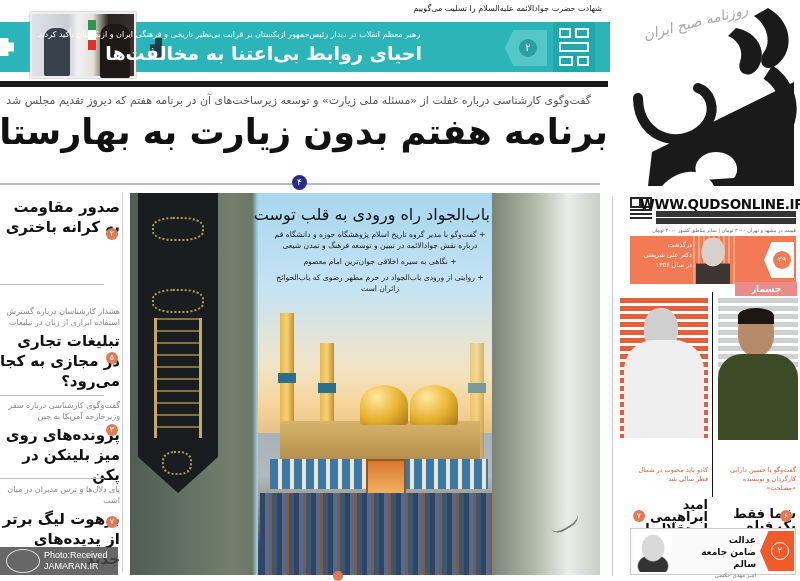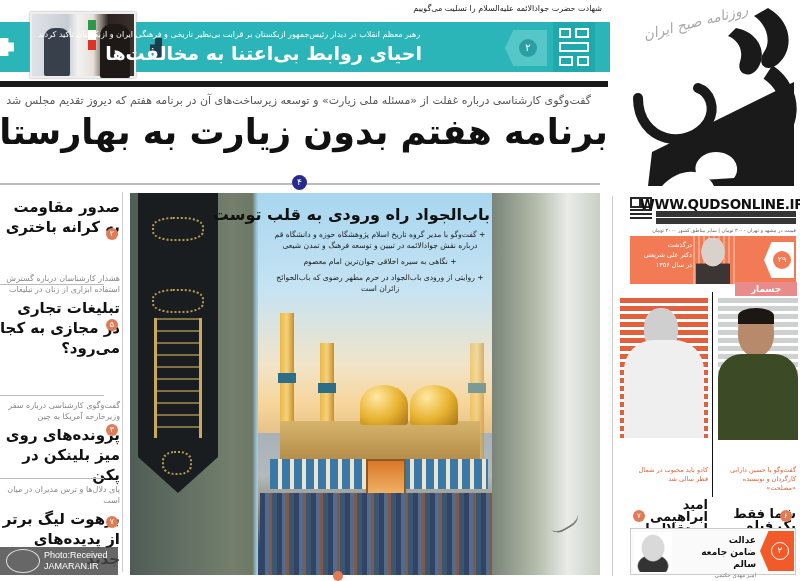--- a/index.html
+++ b/index.html
@@ -53,21 +53,21 @@
 #curtain-r{position:absolute;left:362px;top:0;width:108px;height:382px;background:linear-gradient(90deg,#7a8478,#b2baa8 40%,#e9ece8 70%,#c9cfc5)}
 .minaret{position:absolute;width:14px;background:linear-gradient(90deg,#e8b94a,#f6d27a,#c68d2a)}
 .minaret b{position:absolute;left:-2px;width:18px;height:10px;background:#2c6e8a}
 .dome{position:absolute;width:48px;height:40px;border-radius:50% 50% 8% 8%;background:radial-gradient(circle at 35% 30%,#ffe9a3,#e7b22e 55%,#a8731a)}
 #shrine-base{position:absolute;left:150px;top:228px;width:200px;height:40px;background:linear-gradient(#d6b46c,#b48c48);}
 #shrine-tiles{position:absolute;left:140px;top:266px;width:218px;height:30px;background:repeating-linear-gradient(90deg,#3a79a6 0 8px,#e9e4d4 8px 12px)}
 #shrine-gate{position:absolute;left:236px;top:266px;width:40px;height:40px;background:linear-gradient(#d9762a,#f2b96a);border:2px solid #8a5a22}
 #crowd{position:absolute;left:130px;top:300px;width:232px;height:82px;background:repeating-linear-gradient(90deg,#2f4466 0 5px,#566a8a 5px 9px,#7c5a4e 9px 12px,#3c5670 12px 17px)}
 #feature-text{position:absolute;left:140px;top:8px;width:220px;text-align:center;direction:rtl}
 #feature-kicker{font-size:8px;color:#333}
-#feature-title{font-size:16px;font-weight:bold;color:#111;margin-top:4px;white-space:nowrap}
+#feature-title{font-size:16px;font-weight:normal;color:#111;margin-top:4px;white-space:nowrap}
 .fbullet{font-size:7.6px;font-weight:normal;color:#1a1a1a;line-height:11px;margin-top:5px}
 #feature-pg{position:absolute;left:333px;top:571px;width:10px;height:10px;border-radius:50%;background:#e07b55}
 #signature{position:absolute;left:548px;top:510px;width:30px;height:20px;border-bottom:2px solid #333;border-radius:40%;transform:rotate(-30deg);opacity:.6}
 
 
 #url{position:absolute;left:640px;top:196px;font-size:13.5px;font-weight:bold;color:#111;letter-spacing:-0.3px;white-space:nowrap}
 #qr{position:absolute;left:630px;top:197px;width:22px;height:22px;background:
  repeating-linear-gradient(0deg,#111 0 2px,#fff 2px 4px),#fff;opacity:.9}
 #qr::before{content:"";position:absolute;left:0;top:0;width:7px;height:7px;border:2px solid #111;background:#fff}
 #qr::after{content:"";position:absolute;right:0;top:0;width:7px;height:7px;border:2px solid #111;background:#fff}
@@ -159,21 +159,21 @@
 <div id="headline" class="rtl">برنامه هفتم بدون زیارت به بهارستان رسید!</div>
 <div id="rule-head"></div>
 <div id="page-badge">۴</div>
 
 <div id="left-divider"></div>
 <div class="lstory" style="top:194px">
   <div class="title">صدور مقاومت به کرانه باختری</div>
   <div class="pg" style="top:34px">۲</div>
 </div>
 <div class="lsep" style="top:284px"></div>
-<div class="lstory" style="top:273px">
+<div class="lstory" style="top:306px">
   <div class="lede">هشدار کارشناسان درباره گسترش استفاده ابزاری از زنان در تبلیغات</div>
   <div class="title">تبلیغات تجاری در مجازی به کجا می‌رود؟</div>
   <div class="pg" style="top:46px">۵</div>
 </div>
 <div class="lsep" style="top:395px"></div>
 <div class="lstory" style="top:400px">
   <div class="lede">گفت‌وگوی کارشناسی درباره سفر وزیرخارجه آمریکا به چین</div>
   <div class="title">پرونده‌های روی میز بلینکن در پکن</div>
   <div class="pg" style="top:24px">۳</div>
 </div>

